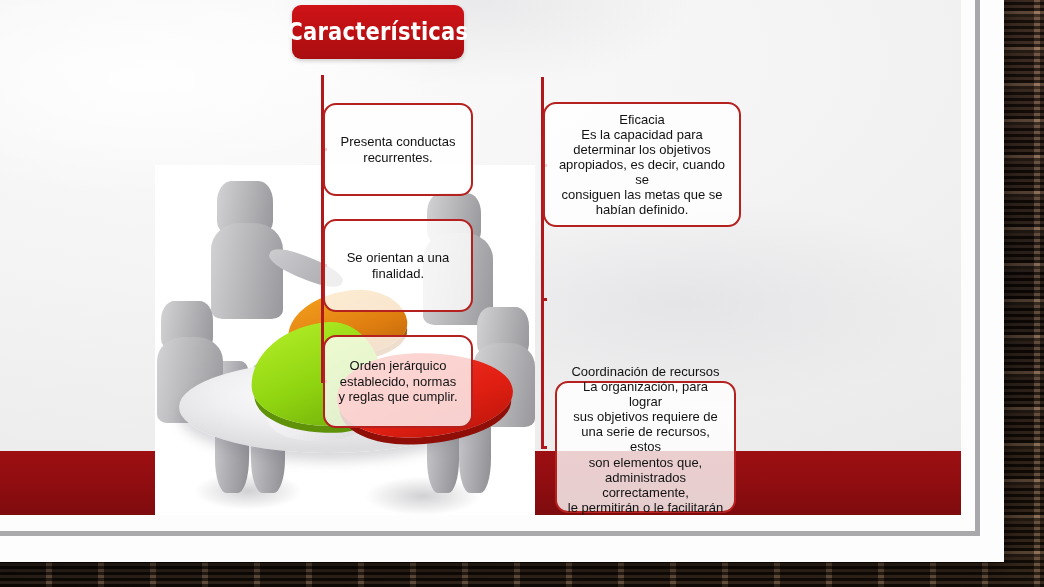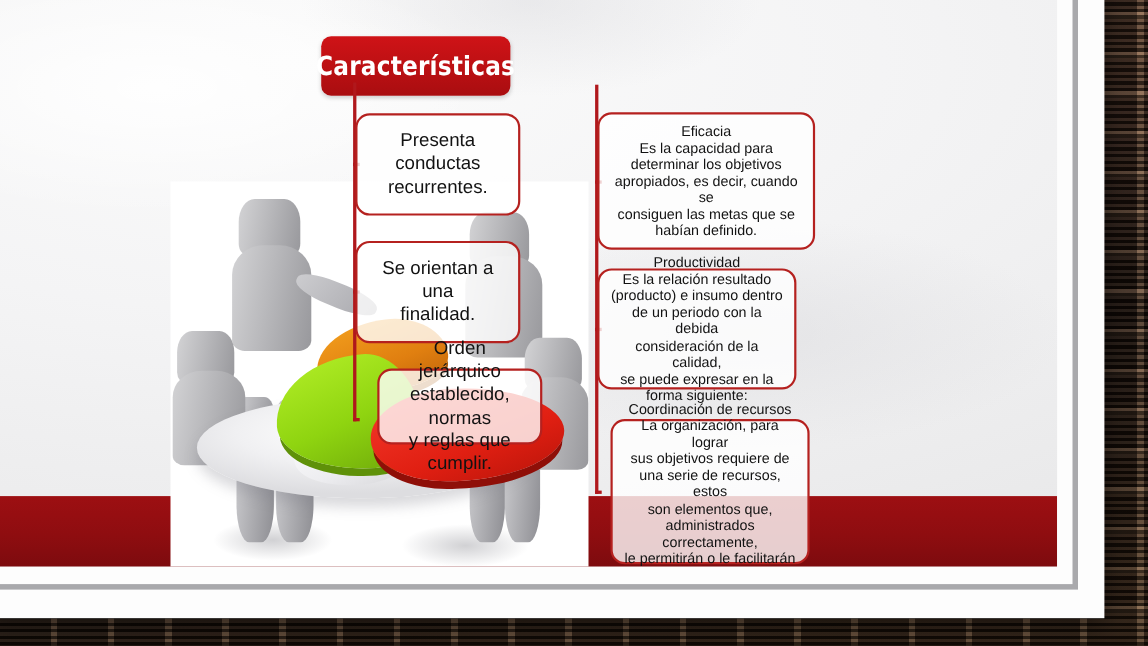--- a/index.html
+++ b/index.html
@@ -205,21 +205,21 @@
   }
   .pill span {
     font-family: "DejaVu Sans", sans-serif;
     font-weight: bold;
     font-size: 24px;
     color: #ffffff;
     letter-spacing: 0.2px;
     transform: scaleX(0.88);
     white-space: nowrap;
   }
-  .pill-caracteristicas { left: 329px; top: 76px; width: 172px; height: 54px; }
+  .pill-caracteristicas { left: 329px; top: 48px; width: 172px; height: 54px; }
   .pill-necesidades     { left: 548px; top: 65px; width: 170px; height: 55px; }
 
   
   .conn-v {
     position: absolute;
     width: 3px;
     background: #b0181c;
   }
   .conn-h {
     position: absolute;
@@ -239,26 +239,26 @@
     justify-content: center;
     padding: 6px 10px;
   }
   .box p {
     margin: 0;
     text-align: center;
     color: #121212;
     font-family: "Liberation Sans", sans-serif;
     white-space: pre-line;
   }
-  .box-left p  { font-size: 17px; line-height: 1.22; }
+  .box-left p  { font-size: 13px; line-height: 1.22; }
   .box-right p { font-size: 13px;   line-height: 1.16; }
 
   .box-l1 { left: 360px; top: 146px; width: 150px; height: 93px; }
   .box-l2 { left: 360px; top: 262px; width: 150px; height: 93px; }
-  .box-l3 { left: 380px; top: 378px; width: 150px; height: 69px; align-items: center; }
+  .box-l3 { left: 360px; top: 378px; width: 150px; height: 93px; align-items: center; }
 
   .box-r1 { left: 580px; top: 145px; width: 198px; height: 125px; }
   .box-r2 { left: 580px; top: 287px; width: 181px; height: 110px; }
   .box-r3 { left: 592px; top: 424px; width: 181px; height: 132px; }
 </style>
 </head>
 <body>
 
 <div id="stage">
 
@@ -335,29 +335,20 @@
         <div class="conn-h" style="left:578px; top:341px; width:6px;"></div>
         <div class="conn-h" style="left:578px; top:489px; width:6px;"></div>
 
         <div class="box box-right box-r1">
           <p>Eficacia
 Es la capacidad para
 determinar los objetivos
 apropiados, es decir, cuando se
 consiguen las metas que se
 habían definido.</p>
-        </div>
-        <div class="box box-right box-r2">
-          <p>Productividad
-Es la relación resultado
-(producto) e insumo dentro
-de un periodo con la debida
-consideración de la calidad,
-se puede expresar en la
-forma siguiente:</p>
         </div>
         <div class="box box-right box-r3">
           <p>Coordinación de recursos
 La organización, para lograr
 sus objetivos requiere de
 una serie de recursos, estos
 son elementos que,
 administrados correctamente,
 le permitirán o le facilitarán
 alcanzar sus objetivos.</p>

